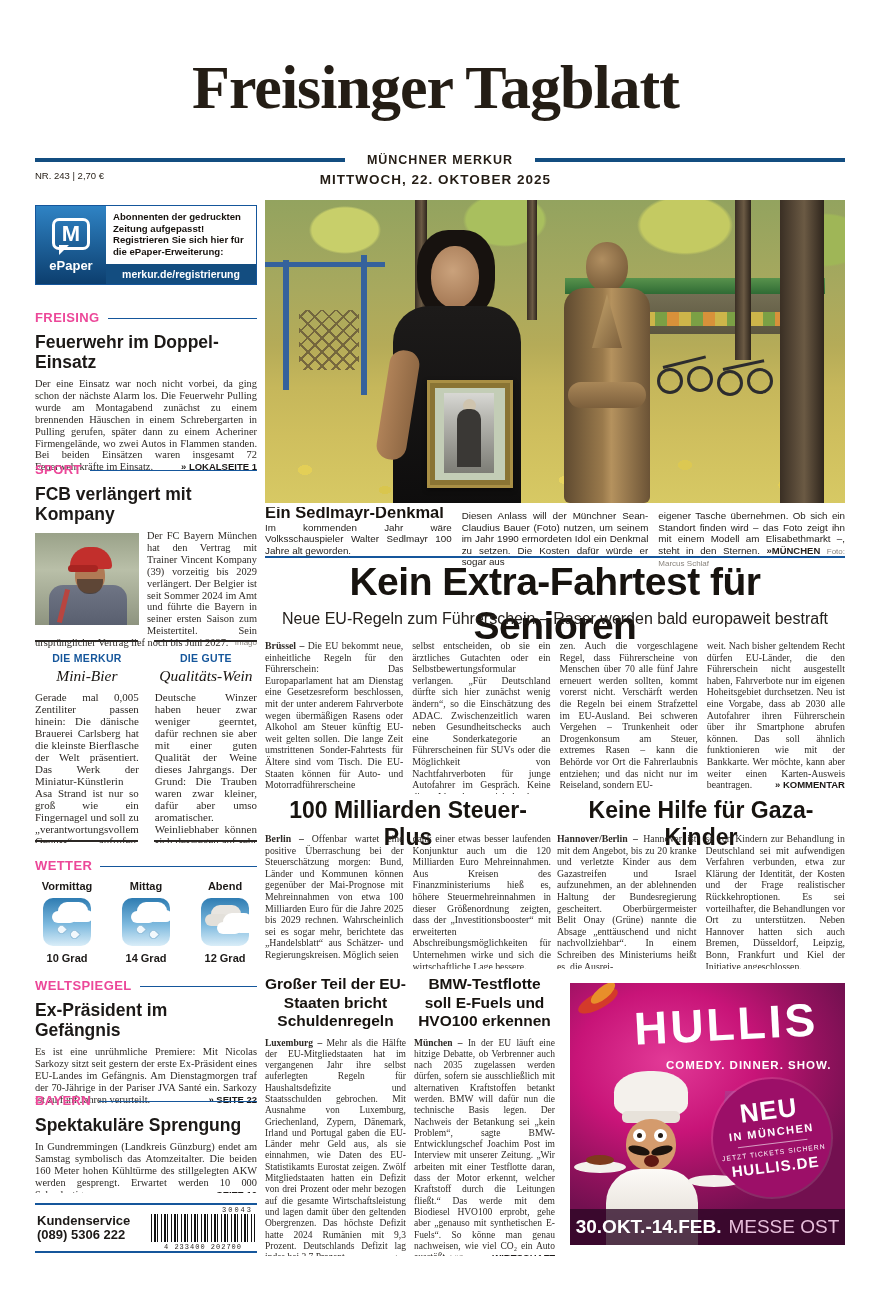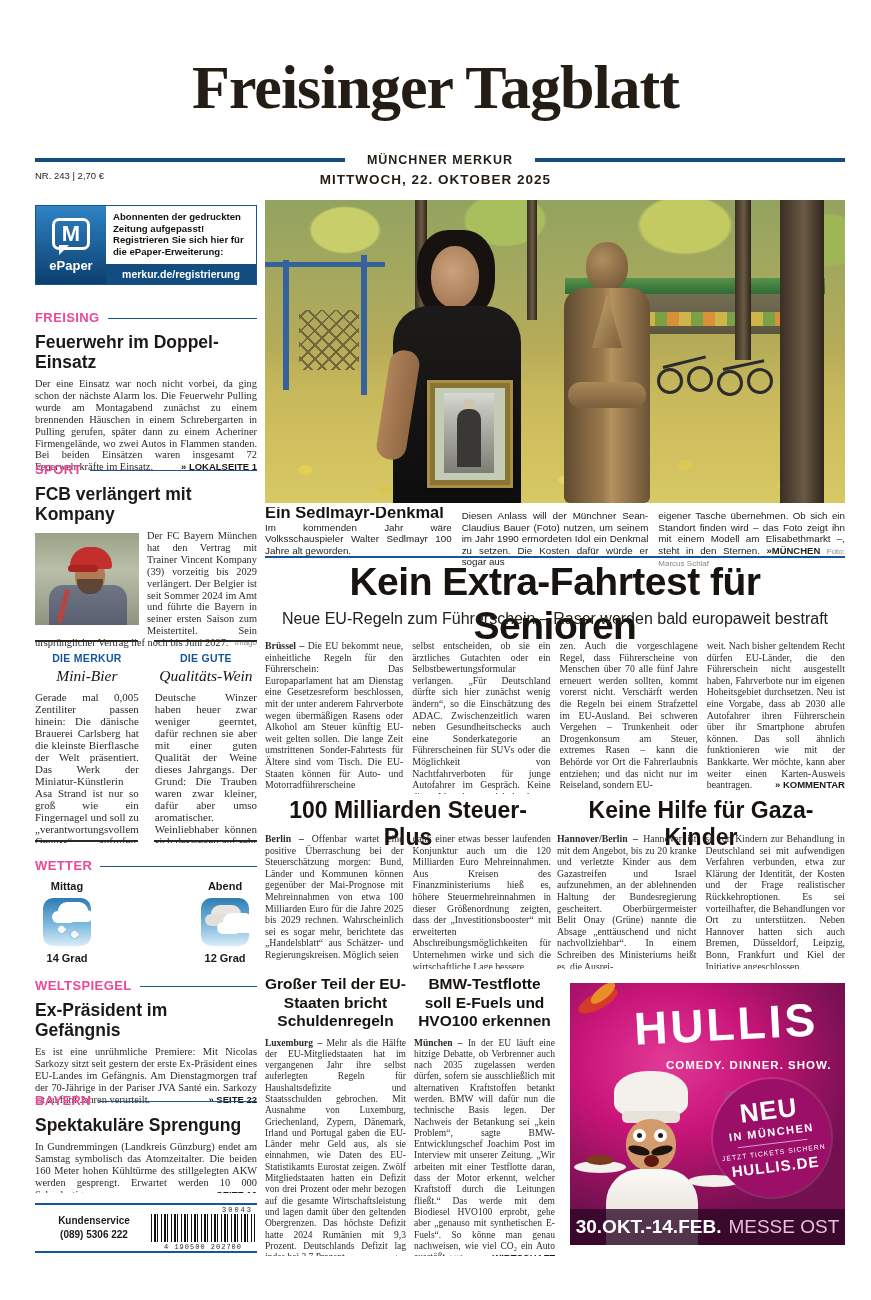--- a/index.html
+++ b/index.html
@@ -63,21 +63,21 @@
     background:linear-gradient(180deg,#6f7585,#565c6c); }
   .k-stripe { position:absolute; bottom:2px; left:26px; width:5px; height:34px; background:#b8453f; transform:rotate(14deg); }
   .k-face { position:absolute; top:26px; left:40px; width:30px; height:34px; border-radius:46%; background:#b07a55; }
   .k-beard { position:absolute; top:46px; left:42px; width:26px; height:15px; border-radius:0 0 12px 12px; background:#3c3029; opacity:.7; }
   .k-cap { position:absolute; top:14px; left:35px; width:42px; height:22px; border-radius:21px 21px 4px 4px; background:#c22f2c; }
   .k-brim { position:absolute; top:32px; left:33px; width:30px; height:7px; border-radius:4px; background:#a82421; }
 
   
   .service { position:absolute; left:35px; top:1203px; width:222px; height:50px; border-top:2px solid #15569b; border-bottom:2px solid #15569b;
     display:flex; align-items:center; justify-content:space-between; padding:3px 2px; }
-  .svc-text { font-family:"Liberation Sans", sans-serif; font-weight:bold; font-size:10px; text-align:center; flex:1; color:#1c1917; line-height:14px; }
+  .svc-text { font-family:"Liberation Sans", sans-serif; font-weight:bold; font-size:13px; flex:1; color:#1c1917; line-height:14px; }
   .barcode-wrap { width:104px; position:relative; height:44px; }
   .bc-top { position:absolute; right:2px; top:0; font-family:"Liberation Mono", monospace; font-size:7px; letter-spacing:2px; }
   .bars { position:absolute; left:0; top:8px; width:104px; height:28px;
     background:repeating-linear-gradient(90deg,#111 0 1px,#fff 1px 3px,#111 3px 5px,#fff 5px 6px,#111 6px 7px,#fff 7px 10px); }
   .bc-bottom { position:absolute; left:0; bottom:-1px; width:100%; text-align:center; font-family:"Liberation Mono", monospace; font-size:7px; letter-spacing:1px; background:#fff; }
 
   
   .photo { position:absolute; left:265px; top:200px; width:580px; height:303px; overflow:hidden;
     background:
       radial-gradient(12px 8px at 40px 270px,#e3cf57 60%,transparent 61%),
@@ -261,20 +261,29 @@
     </div>
 
   <div class="rail-block" style="top:858px;">
     <div class="sec-h">
         <span>WETTER</span>
         <div class="line"></div>
       </div>
   </div>
   <div class="wx" style="top:880px;">
     <div class="wx-item">
+      <div class="wx-label">Vormittag</div>
+      <div class="wicon">
+        <div class="cloud"></div>
+        <div class="drop" style="left:14px;top:27px;"></div>
+        <div class="drop" style="left:27px;top:32px;"></div>
+      </div>
+      <div class="wx-temp">10 Grad</div>
+    </div>
+    <div class="wx-item">
       <div class="wx-label">Mittag</div>
       <div class="wicon">
         <div class="cloud"></div>
         <div class="drop" style="left:14px;top:27px;"></div>
         <div class="drop" style="left:27px;top:32px;"></div>
       </div>
       <div class="wx-temp">14 Grad</div>
     </div>
     <div class="wx-item">
       <div class="wx-label">Abend</div>
@@ -311,21 +320,21 @@
   </div>
 
   <div class="service">
     <div class="svc-text">
       <div>Kundenservice</div>
       <div>(089) 5306 222</div>
     </div>
     <div class="barcode-wrap">
       <div class="bc-top">30043</div>
       <div class="bars"></div>
-      <div class="bc-bottom">4 190500 202700</div>
+      <div class="bc-bottom">4 233400 202700</div>
     </div>
   </div>
 
   <div class="photo">
     <div class="pg-pole" style="left:18px;top:60px;height:130px;"></div>
     <div class="pg-pole" style="left:96px;top:55px;height:140px;"></div>
     <div class="pg-bar" style="left:0;top:62px;width:120px;"></div>
     <div class="net"></div>
     <div class="awning"></div>
     <div class="stall"></div>

